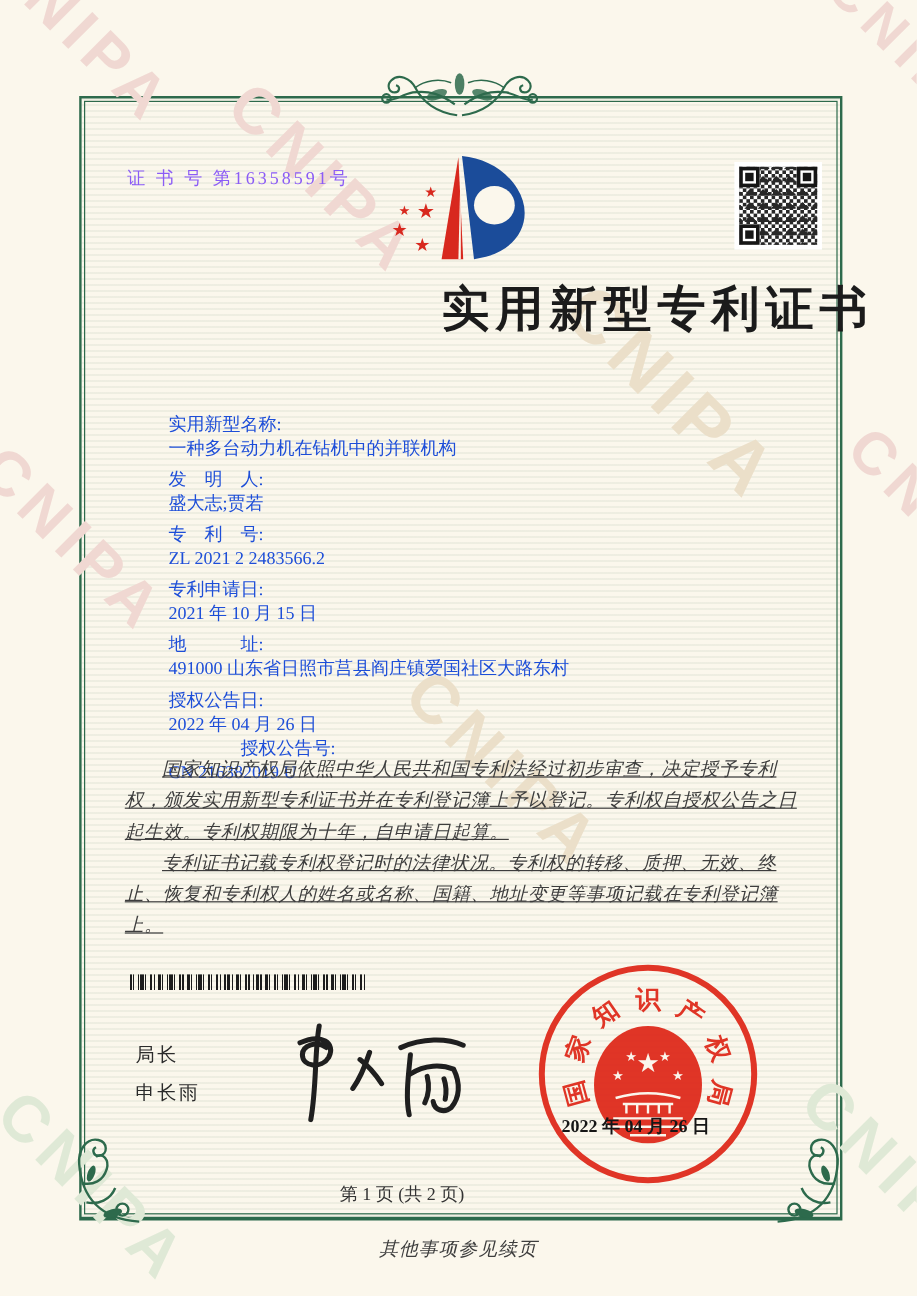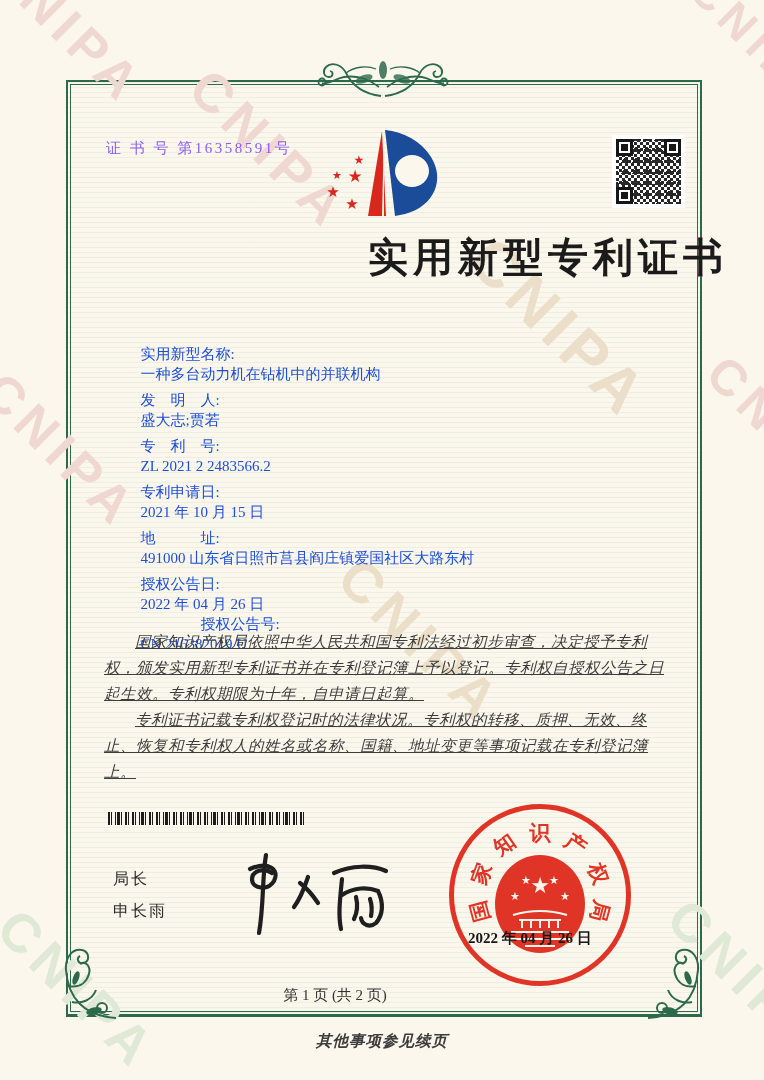--- a/index.html
+++ b/index.html
@@ -85,21 +85,21 @@
   .seal-ch:nth-child(6){transform:rotate(70deg) translateY(-62px);}
   .seal-ch:nth-child(7){transform:rotate(105deg) translateY(-62px);}
   .emblem{position:absolute;left:50%;top:55%;transform:translate(-50%,-50%);}
   .seal-date{position:absolute;left:468px;top:929px;width:160px;z-index:4;
              font-size:15px;font-weight:700;color:#161616;white-space:pre;}
 
   
   .page-num{position:absolute;left:0;top:986px;width:670px;text-align:center;
             font-size:15px;color:#333;z-index:2;white-space:pre;}
   .continuation{position:absolute;left:0;top:1031px;width:764px;text-align:center;
-            font-size:15.5px;font-style:italic;color:#3d3d3d;z-index:2;letter-spacing:1px;font-weight:bold;}
+            font-size:15.5px;font-style:italic;color:#3d3d3d;z-index:2;letter-spacing:1px;}
 </style>
 </head>
 <body>
 
 <div class="page">
 
   <span class="wm pink" style="left:-30px;top:-4px;font-size:52px;">CNIPA</span>
   <span class="wm pink" style="left:170px;top:118px;font-size:54px;">CNIPA</span>
   <span class="wm pink" style="left:672px;top:16px;font-size:46px;">CNIPA</span>
   <span class="wm tan" style="left:448px;top:292px;font-size:62px;">CNIPA</span>

